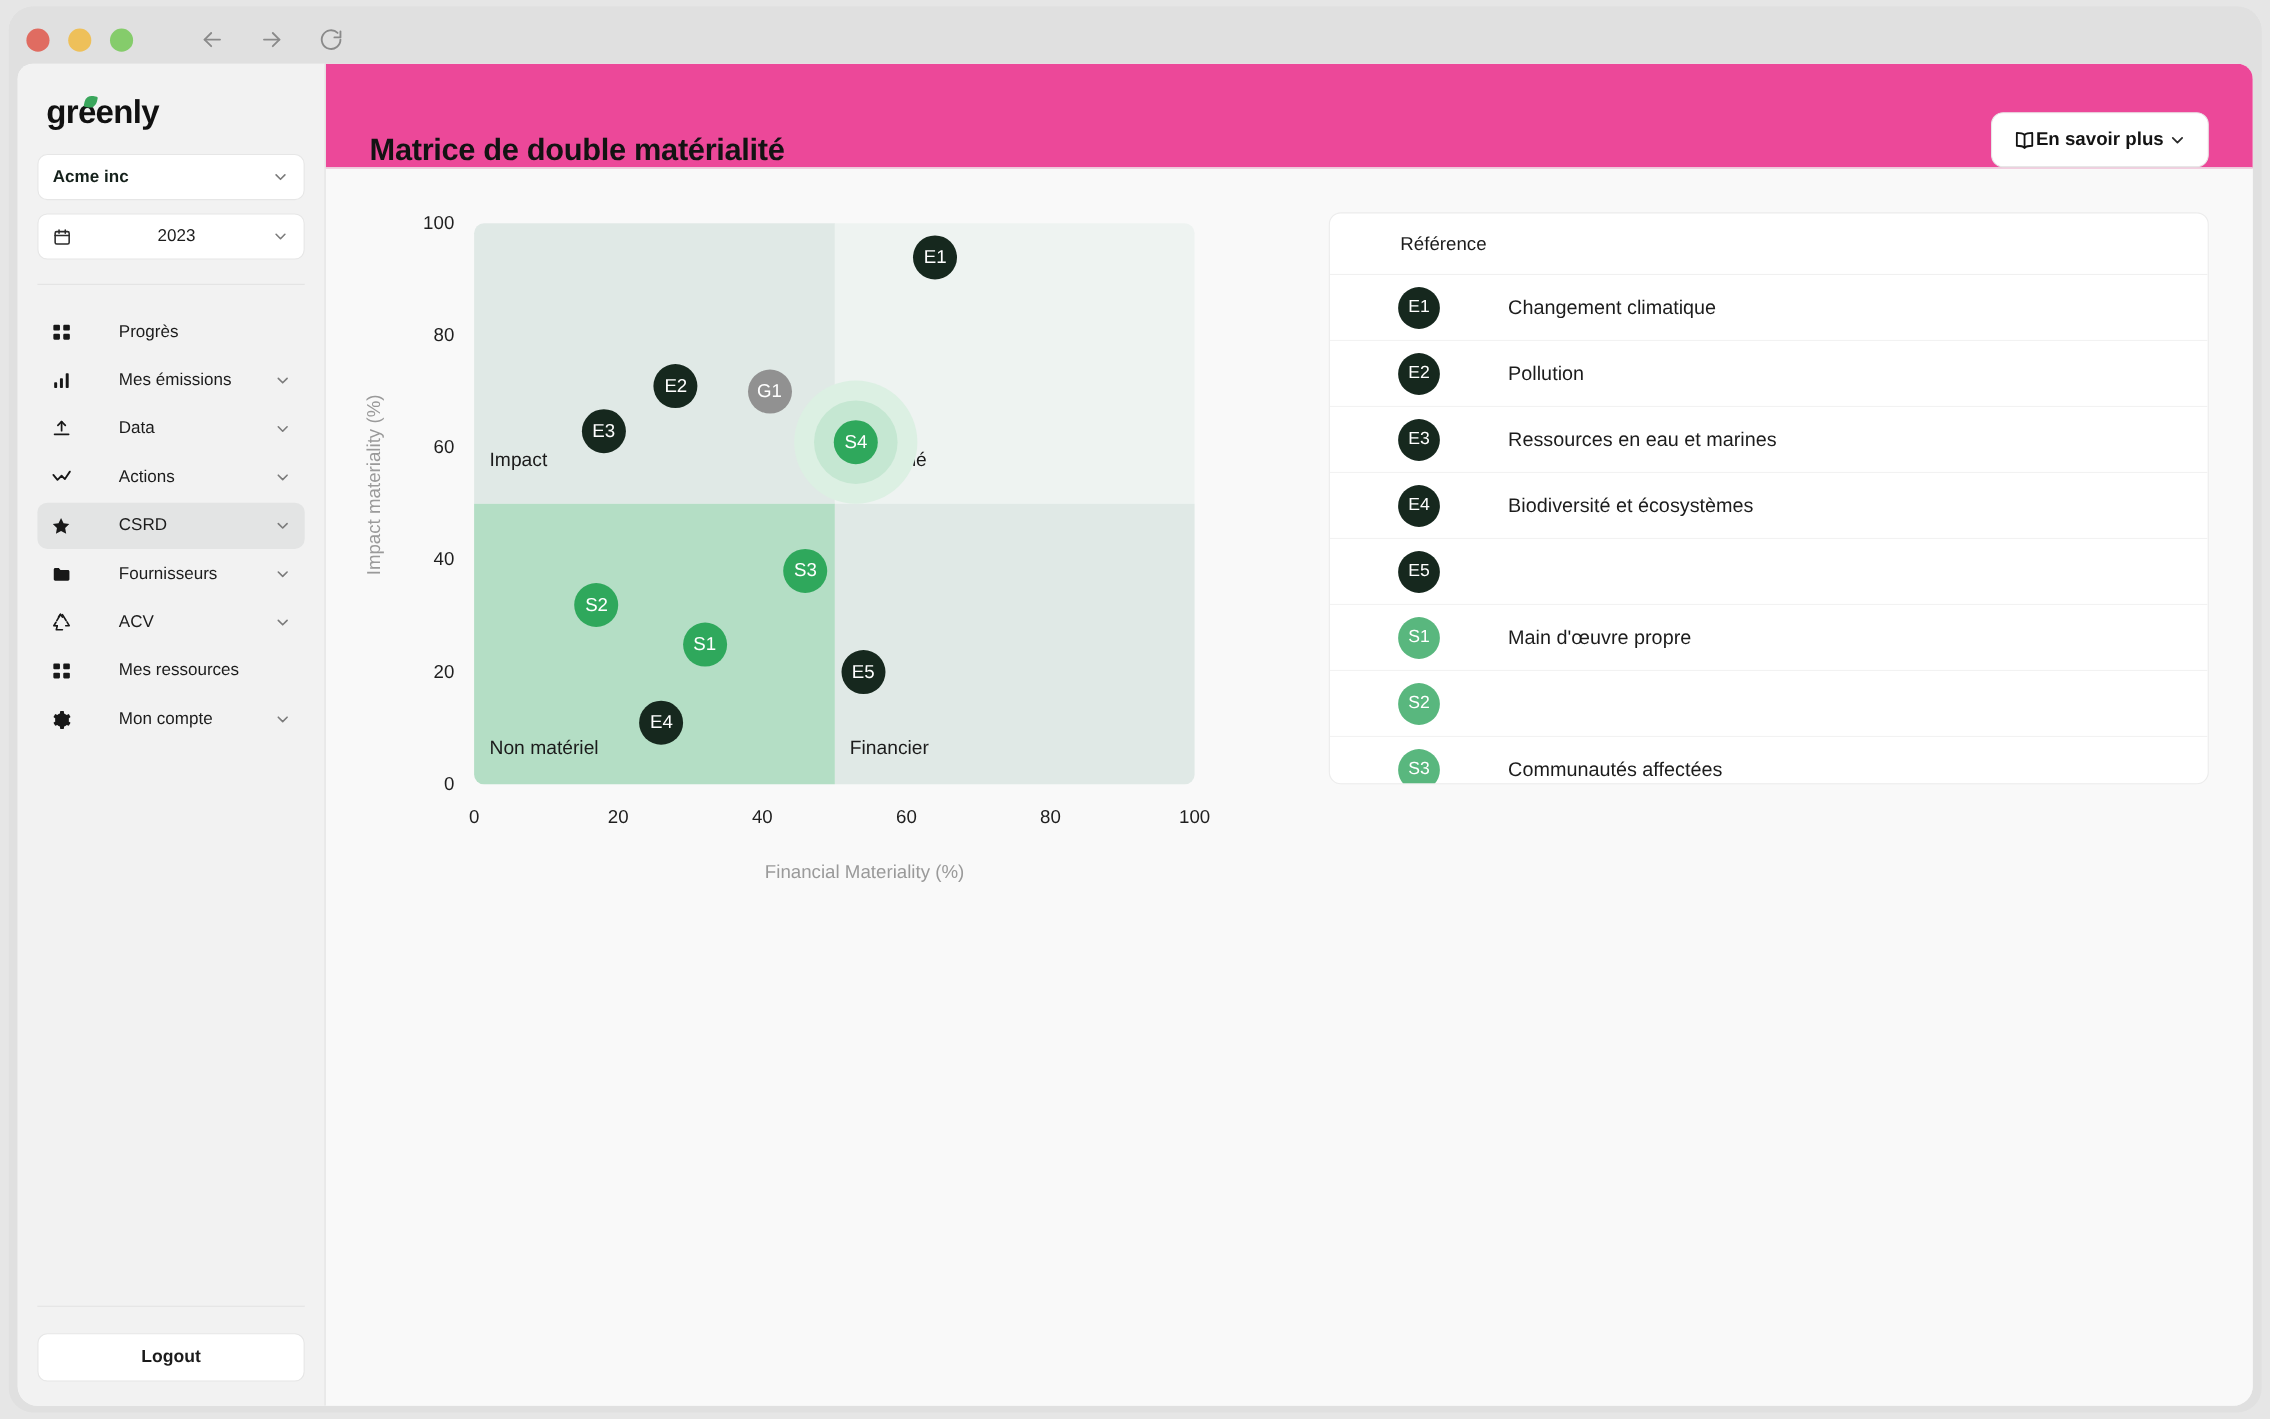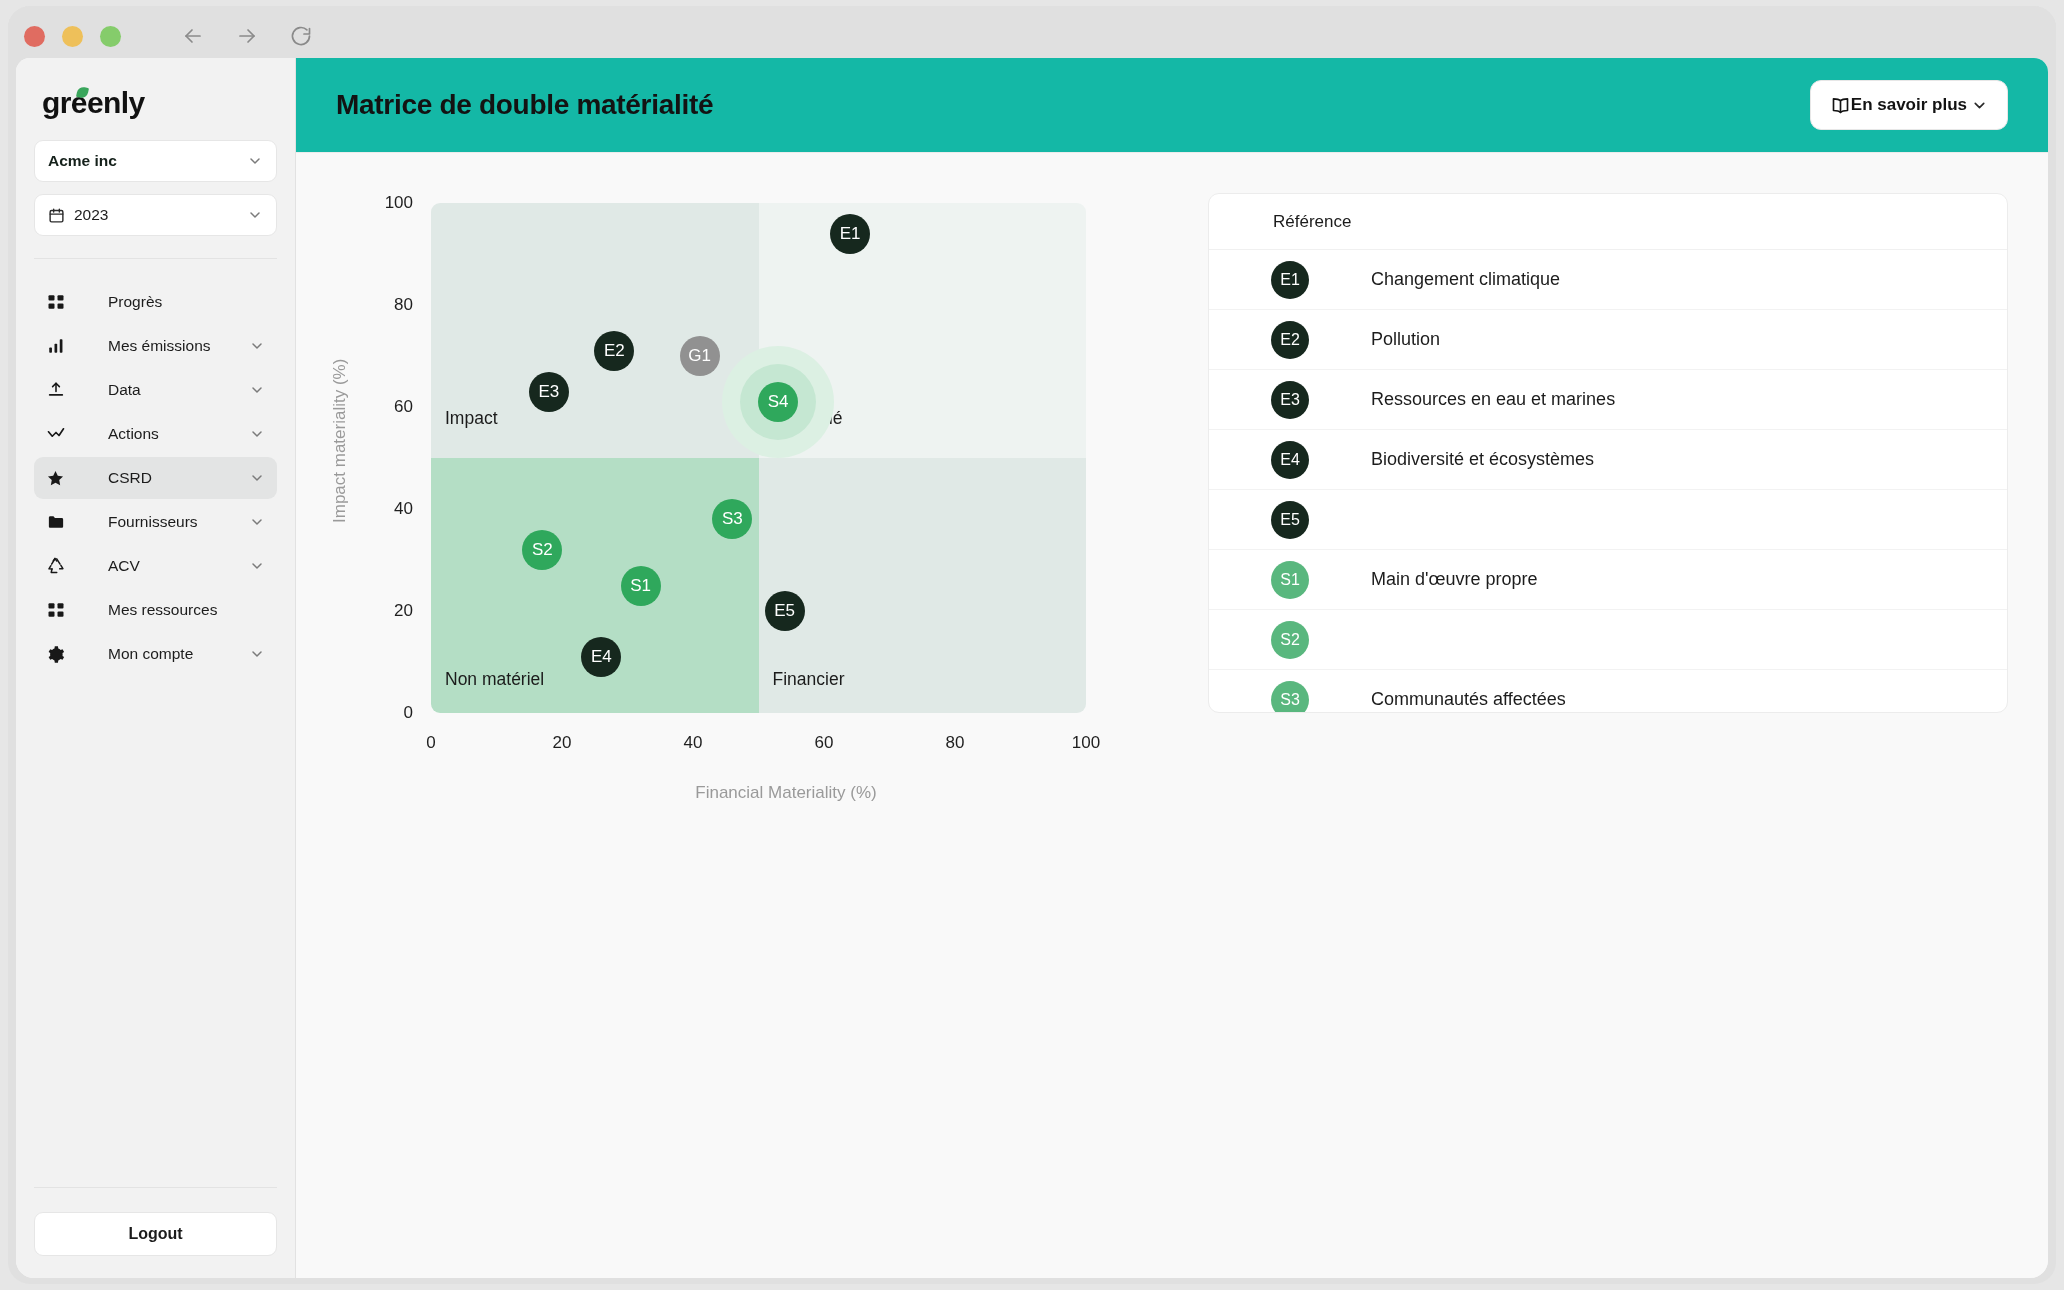--- a/index.html
+++ b/index.html
@@ -70,21 +70,21 @@
     margin-top: 20px;
     height: 42px;
     background: #fff;
     border: 1px solid #e6e6e6;
     border-radius: 9px;
     display: flex; align-items: center;
     padding: 0 13px;
     font-size: 15.5px; font-weight: 700; color: #15211b;
     cursor: pointer;
   }
-  .select-box.year { margin-top: 12px; font-weight: 400; color: #1d1d1d; }
+  .select-box.year { margin-top: 12px; font-weight: 400; color: #1d1d1d; text-align: center; }
   .select-box .label { flex: 1; }
   .select-box .cal { width: 17px; height: 17px; margin-right: 9px; color: #2b2b2b; }
   .chev { width: 16px; height: 16px; color: #7b7b7b; flex: 0 0 auto; }
   .chev svg, .cal svg { display: block; }
 
   .sb-divider { margin: 22px 0 0; height: 1px; background: #e3e3e3; }
 
   .nav { margin-top: 22px; display: flex; flex-direction: column; gap: 2px; }
   .nav-item {
     height: 42px;
@@ -110,23 +110,23 @@
     font-size: 16px; font-weight: 700; color: #1b1b1b;
     font-family: "Liberation Sans", sans-serif;
     cursor: pointer;
   }
 
   
   .main { flex: 1; display: flex; flex-direction: column; background: #f9f9f9; min-width: 0; }
   .topbar {
     height: 95px; min-height: 95px;
     border-bottom: 1px solid #ececec;
-    display: flex; align-items: center;
+    display: flex; align-items: flex-end;
     padding: 0 40px 0 40px;
-    background: #14b8a6;
+    background: #ec4899;
   }
   .page-title { font-size: 28px; font-weight: 700; color: #131313; flex: 1; letter-spacing: -0.3px; }
   .learn-btn {
     display: flex; align-items: center; 
     height: 50px; padding: 0 19px;
     background: #fff; border: 1px solid #e7e7e7;
     border-radius: 11px;
     font-size: 17px; font-weight: 700; color: #131313;
     cursor: pointer;
   }

